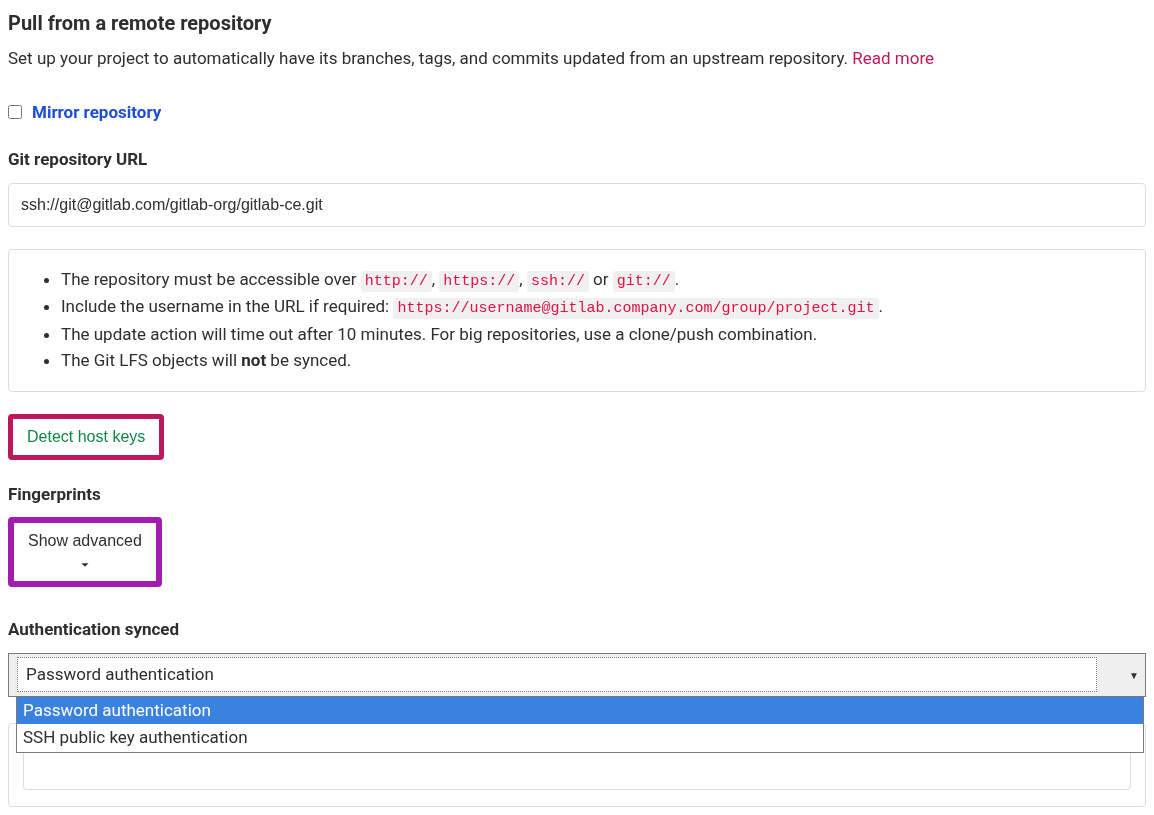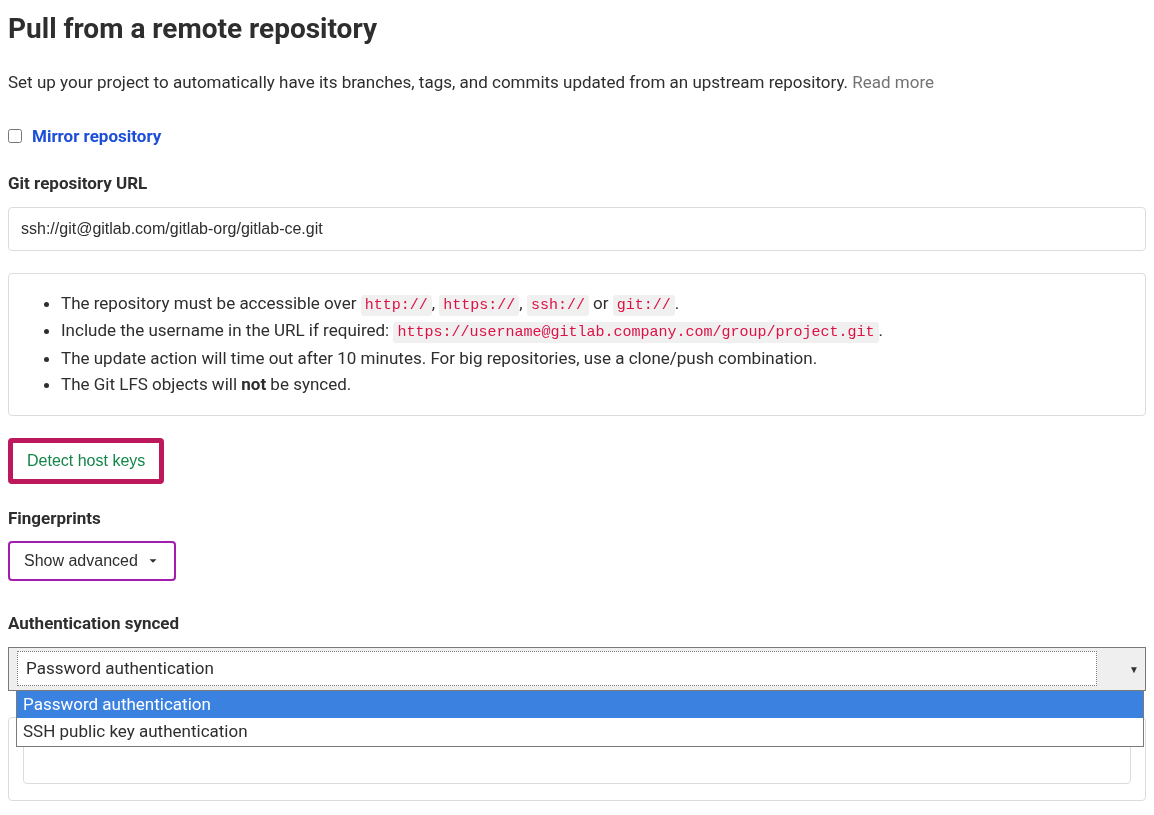--- a/index.html
+++ b/index.html
@@ -5,31 +5,31 @@
     * { box-sizing: border-box; margin: 0; padding: 0; }
     body {
       font-family: -apple-system, BlinkMacSystemFont, "Segoe UI", Roboto, "Helvetica Neue", Arial, sans-serif;
       color: #2e2e2e;
       background: #fff;
       padding: 8px;
       font-size: 16px;
       line-height: 1.5;
     }
     .page-title {
-      font-size: 28px;
-      font-weight: 700;
-      margin-bottom: 20px;
+      font-size: 20px;
+      font-weight: 700;
+      margin-bottom: 8px;
       color: #2e2e2e;
     }
     .description {
       font-size: 17px;
       margin-bottom: 28px;
       color: #2e2e2e;
     }
-    a { color: #737373; text-decoration: none; }
+    a { color: #be185d; text-decoration: none; }
 
     .checkbox-row {
       display: flex;
       align-items: center;
       gap: 10px;
       margin-bottom: 22px;
     }
     .checkbox-row input[type="checkbox"] {
       width: 14px;
       height: 14px;
@@ -92,22 +92,23 @@
       font-size: 16px;
       padding: 9px 14px;
       cursor: pointer;
       background: #fff;
     }
     .btn-green {
       border: 5px solid #be185d;
       color: #108548;
     }
     .btn-default {
-      border: 2px solid #a21caf;
-      color: #2e2e2e;
+      border: 6px solid #a21caf;
+      color: #2e2e2e;
+      flex-direction: column;
     }
     .chevron-down-icon {
       display: inline-block;
     }
     .chevron-down-icon svg { display: block; }
 
     .section-gap { margin-top: 22px; }
     .section-gap-lg { margin-top: 30px; }
 
     

